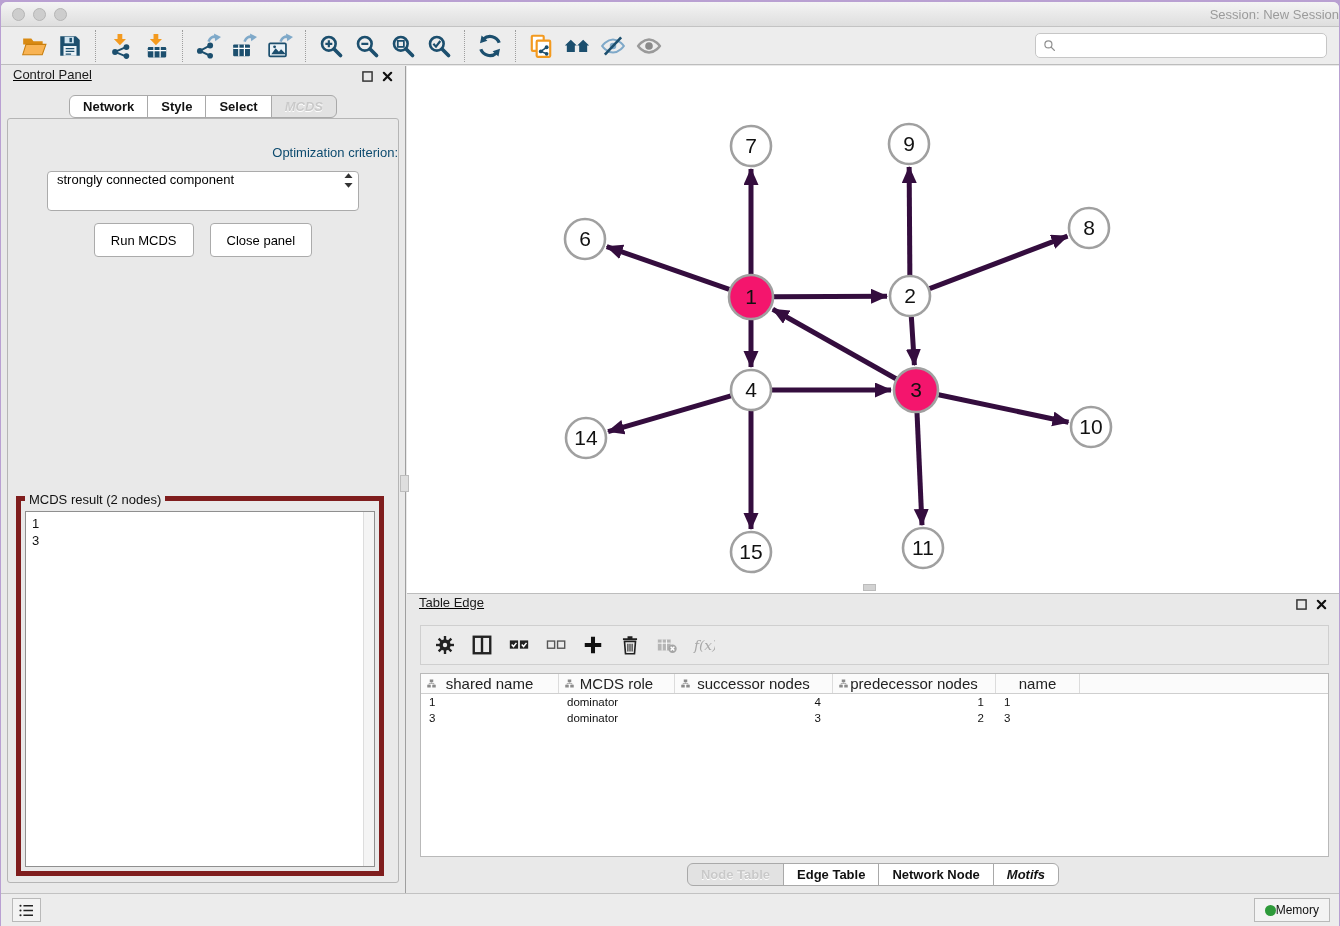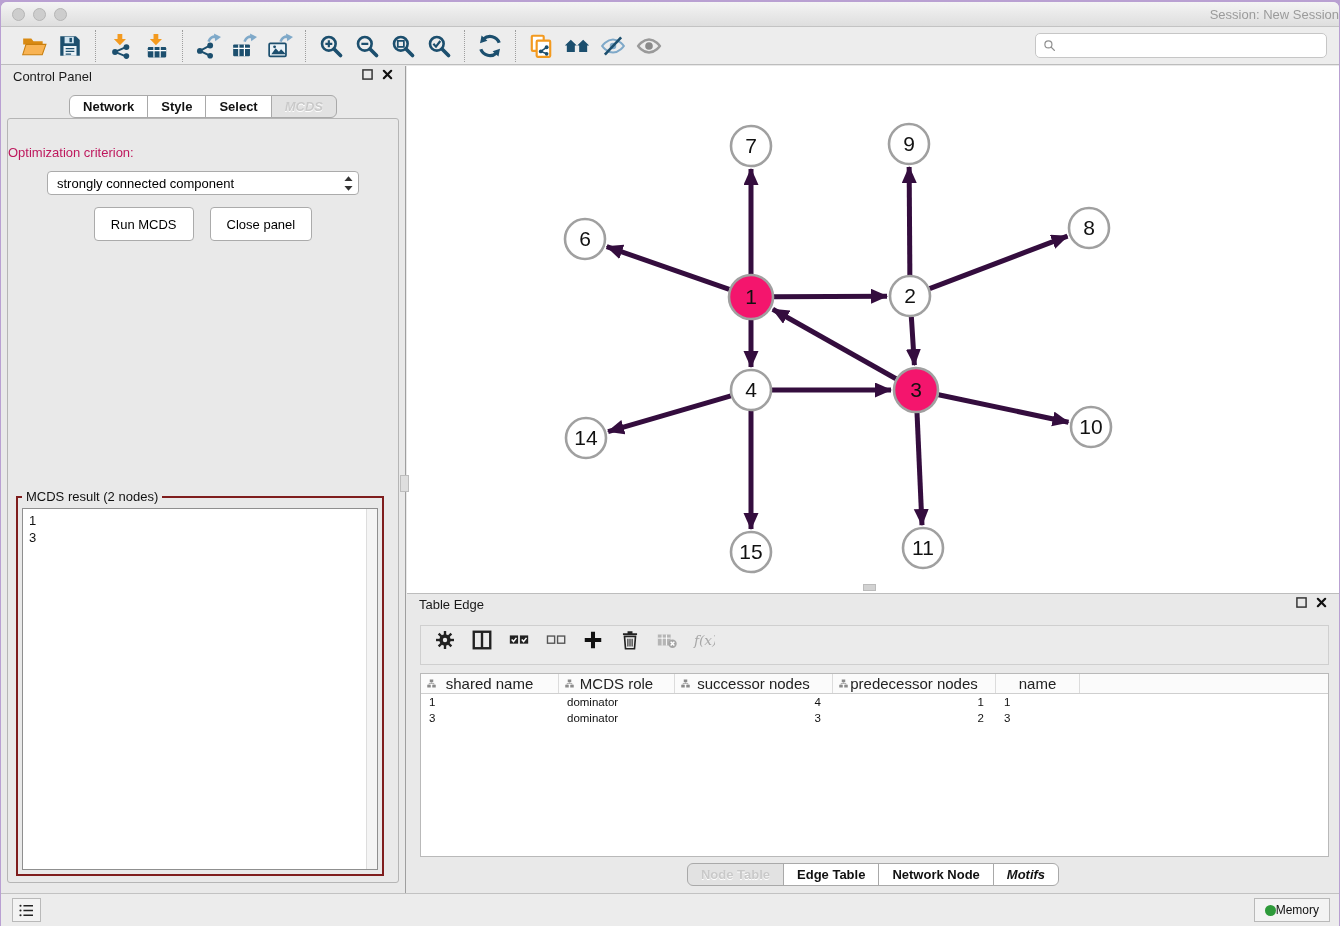--- a/index.html
+++ b/index.html
@@ -29,47 +29,47 @@
   .tb-btn .ic svg { width:26px; height:26px; }
   .search-wrap { margin-left:auto; padding-right:4px; }
   .search-box { width:292px; height:25px; background:#fff; border:1px solid #c6c6c6;
                 border-radius:5px; display:flex; align-items:center; padding:0 7px; gap:5px; }
   .search-box input { border:none; outline:none; flex:1; font-size:13px; background:transparent;
                       font-family:"Liberation Sans",sans-serif; }
 
   
   .control-panel { position:absolute; left:0; top:64px; width:405px; bottom:33px;
                    background:#e9e9e9; border-right:1px solid #9f9f9f; }
-  .panel-header { height:26px; display:flex; align-items:flex-start; padding:3px 12px; }
+  .panel-header { height:26px; display:flex; align-items:flex-end; padding:10px 12px;text-decoration:underline; }
   .panel-title { font-size:13px; color:#1a1a1a; }
   .panel-icons { margin-left:auto; display:flex; gap:9px; align-items:center; }
   .panel-icon-btn { background:none; border:none; padding:0; cursor:pointer; display:flex; }
 
   .cp-tabs { position:absolute; left:0; right:0; top:29px; display:flex;
              justify-content:center; z-index:2; }
   .tab { border:1px solid #a9a9a9; background:#fff; padding:3px 13px; font-size:13px;
          font-weight:700; color:#111; margin-left:-1px; cursor:pointer; white-space:nowrap; }
   .tab:first-child { border-radius:6px 0 0 6px; margin-left:0; }
   .tab:last-child { border-radius:0 6px 6px 0;font-style:italic; }
   .tab.active { background:#e2e2e2; color:#c9c9c9; text-shadow:0 1px 0 #fff; }
 
   .cp-body { position:absolute; left:6px; right:6px; top:52px; bottom:10px;
              border:1px solid #b5b5b5; border-radius:3px; }
-  .opt-label { margin-top:26px; text-align:left; font-size:13px; color:#be185d; }
-  .criterion-select { margin:11px auto 0; width:312px; height:24px; background:#fff;
+  .opt-label { margin-top:26px; text-align:right; font-size:13px; color:#0c4a6e; }
+  .criterion-select { margin:11px auto 0; width:312px; height:40px; background:#fff;
                       border:1px solid #ababab; border-radius:4px; display:flex;
-                      align-items:center; padding:0 4px 0 9px; font-size:13px; cursor:pointer; }
+                      padding:0 4px 0 9px; font-size:13px; cursor:pointer; }
   .criterion-select .sel-label { flex:1; }
   .btn-row { display:flex; justify-content:center; gap:16px; margin-top:12px; }
   .btn { background:#fff; border:1px solid #ababab; border-radius:4px; height:26px;
          padding:16px 16px; font-size:13px; display:flex; align-items:center; cursor:pointer;
          font-family:"Liberation Sans",sans-serif; }
 
   .result-fieldset { position:absolute; left:8px; right:14px; top:377px; bottom:6px;
-                     border:2px solid #7f1d1d; }
+                     border:5px solid #7f1d1d; }
   .result-legend { position:absolute; top:-9px; left:4px; background:#e9e9e9;
                    padding:0 4px; font-size:13px; color:#111; }
   .result-area { position:absolute; left:4px; right:4px; top:10px; bottom:4px;
                  background:#fff; border:1px solid #8f8f8f; padding:3px 6px;
                  font-size:13px; line-height:17px; color:#111; }
   .result-vscroll { position:absolute; right:0; top:0; bottom:0; width:11px;
                     background:#f4f4f4; border-left:1px solid #ddd; }
   .v-grip { position:absolute; left:399px; top:473px; width:9px; height:17px;
             background:#dedede; border:1px solid #bdbdbd; z-index:5; }
 
@@ -91,21 +91,21 @@
   .canvas-grip { position:absolute; bottom:2px; left:456px; width:13px; height:7px;
                  background:#d2d2d2; border:1px solid #bcbcbc; }
 
   
   .table-panel { position:absolute; left:406px; top:591px; right:0; bottom:33px;
                  background:#e9e9e9; border-top:1px solid #bdbdbd; }
   .tp-toolbar { position:absolute; left:13px; right:10px; top:31px; height:40px;
                 border:1px solid #cfcfcf; background:#ebebeb; display:flex;
                 align-items:center; gap:7px; padding:0 9px; }
   .tp-btn { width:30px; height:32px; background:none; border:none; display:flex;
-            align-items:flex-start; justify-content:center; cursor:pointer; }
+            align-items:center; justify-content:center; cursor:pointer; }
   .tp-btn .ic svg { width:22px; height:22px; }
   .tp-btn.disabled { cursor:default; }
 
   .tp-table { position:absolute; left:13px; right:10px; top:79px; bottom:36px;
               background:#fff; border:1px solid #b9b9b9; overflow:hidden; }
   .tp-head { display:flex; height:20px; background:#fbfbfb; border-bottom:1px solid #cfcfcf; }
   .tp-hcell { position:relative; display:flex; align-items:center; justify-content:center;
               font-size:15px; color:#222; border-right:1px solid #dcdcdc; }
   .tp-hcell .ic { position:absolute; left:6px; top:4px; }
   .tp-row { display:flex; height:16px; }

